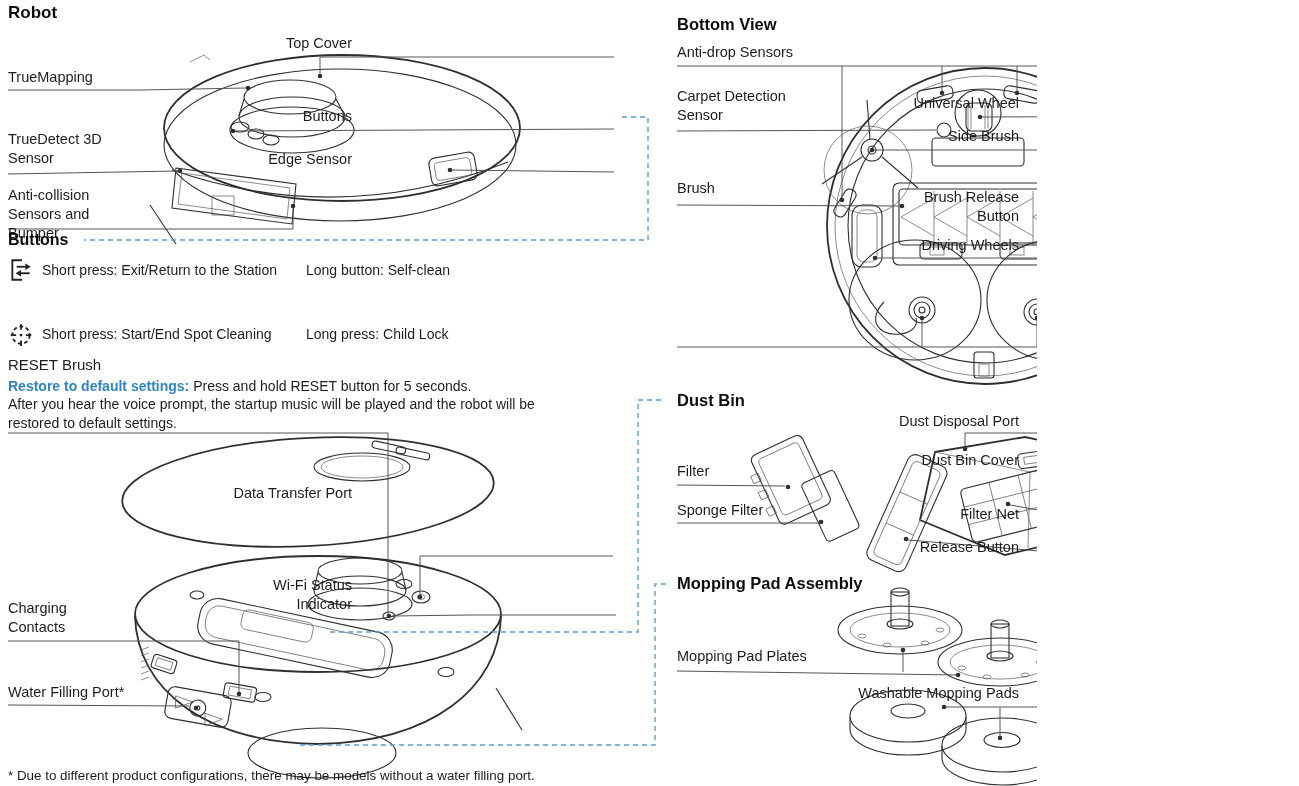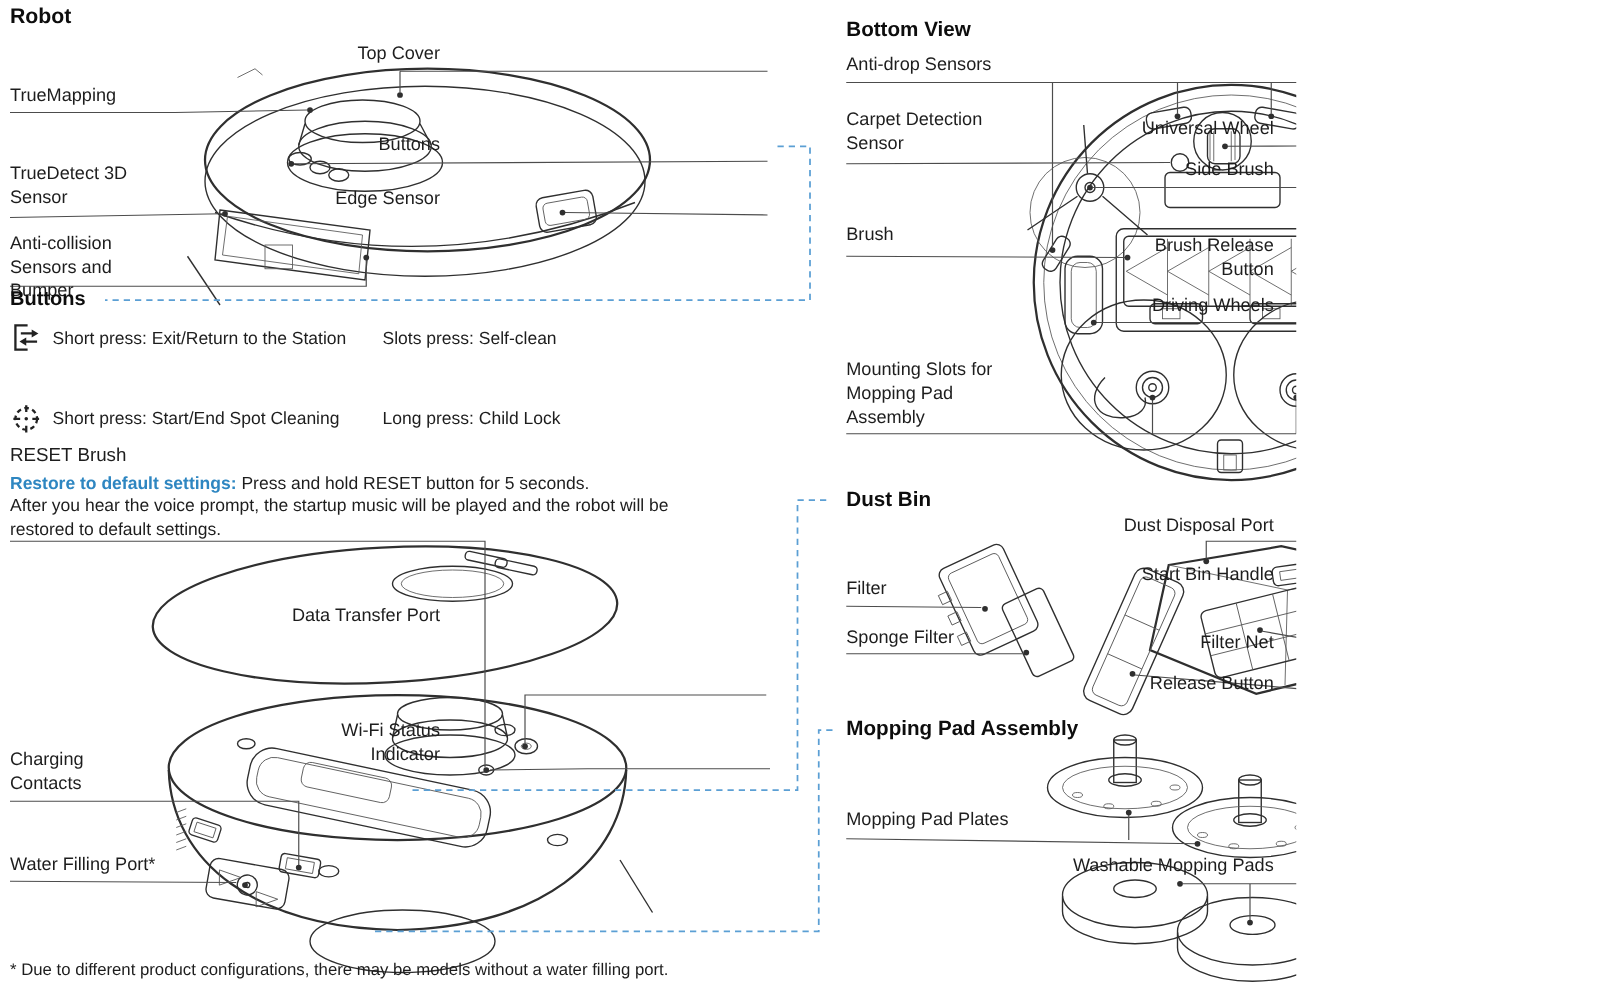--- a/index.html
+++ b/index.html
@@ -336,21 +336,21 @@
 
 <div class="row" style="left:8px;top:256px;">
   <svg class="icsvg ic" viewBox="0 0 24 24">
     <path d="M13,3 H4 V21 H13"></path>
     <path d="M8,9 H17"></path>
         <path class="fill" d="M16,6 L21,9 L16,12 Z"></path>
     <path d="M20,15 H11"></path>
         <path class="fill" d="M12,12 L7,15 L12,18 Z"></path>
   </svg>
   <span class="sp">Short press: Exit/Return to the Station</span>
-  <span class="lp">Slots press: Self-clean</span>
+  <span class="lp">Long button: Self-clean</span>
 </div>
 <div class="row" style="left:8px;top:320px;justify-content:center;">
   <svg class="icsvg ic" viewBox="0 0 24 24">
     <circle cx="12" cy="13" r="8" stroke-dasharray="3.4 2.6"></circle>
     <path d="M12,3 V8 M12,18 V23 M2.5,13 H7.5 M16.5,13 H21.5"></path>
     <circle class="fill" cx="12" cy="13" r="1.3"></circle>
   </svg>
   <span class="sp">Short press: Start/End Spot Cleaning</span>
   <span class="lp">Long press: Child Lock</span>
 </div>
@@ -364,31 +364,30 @@
 <div class="lbl r" style="right:685px;top:484px;">Data Transfer Port</div>
 <div class="lbl r wrap" style="right:685px;top:576px;width:95px;">Wi-Fi Status Indicator</div>
 <div class="lbl wrap" style="left:8px;top:599px;width:80px;">Charging Contacts</div>
 <div class="lbl" style="left:8px;top:683px;">Water Filling Port*</div>
 <div class="lbl foot" style="left:8px;top:766px;">* Due to different product configurations, there may be models without a water filling port.</div>
 
 <div class="lbl ttl" style="left:677px;top:15px;">Bottom View</div>
 <div class="lbl" style="left:677px;top:43px;">Anti-drop Sensors</div>
 <div class="lbl wrap" style="left:677px;top:87px;width:128px;">Carpet Detection Sensor</div>
 <div class="lbl" style="left:677px;top:179px;">Brush</div>
-<div class="lbl wrap" style="left:677px;top:287px;width:128px;">Mounting Slots for Mopping Pad Assembly</div>
 <div class="lbl r" style="right:18px;top:94px;">Universal Wheel</div>
 <div class="lbl r" style="right:18px;top:127px;">Side Brush</div>
 <div class="lbl r wrap" style="right:18px;top:188px;width:108px;">Brush Release Button</div>
 <div class="lbl r" style="right:18px;top:236px;">Driving Wheels</div>
 
 <div class="lbl ttl" style="left:677px;top:391px;">Dust Bin</div>
 <div class="lbl" style="left:677px;top:462px;">Filter</div>
 <div class="lbl" style="left:677px;top:501px;">Sponge Filter</div>
 <div class="lbl r" style="right:18px;top:412px;">Dust Disposal Port</div>
-<div class="lbl r" style="right:18px;top:451px;">Start Bin Handle</div>
+<div class="lbl r" style="right:18px;top:451px;">Dust Bin Cover</div>
 <div class="lbl r" style="right:18px;top:505px;">Filter Net</div>
 <div class="lbl r" style="right:18px;top:538px;">Release Button</div>
 
 <div class="lbl ttl" style="left:677px;top:574px;">Mopping Pad Assembly</div>
 <div class="lbl" style="left:677px;top:647px;">Mopping Pad Plates</div>
 <div class="lbl r" style="right:18px;top:684px;">Washable Mopping Pads</div>
 
 </div>
 
 </body></html>

